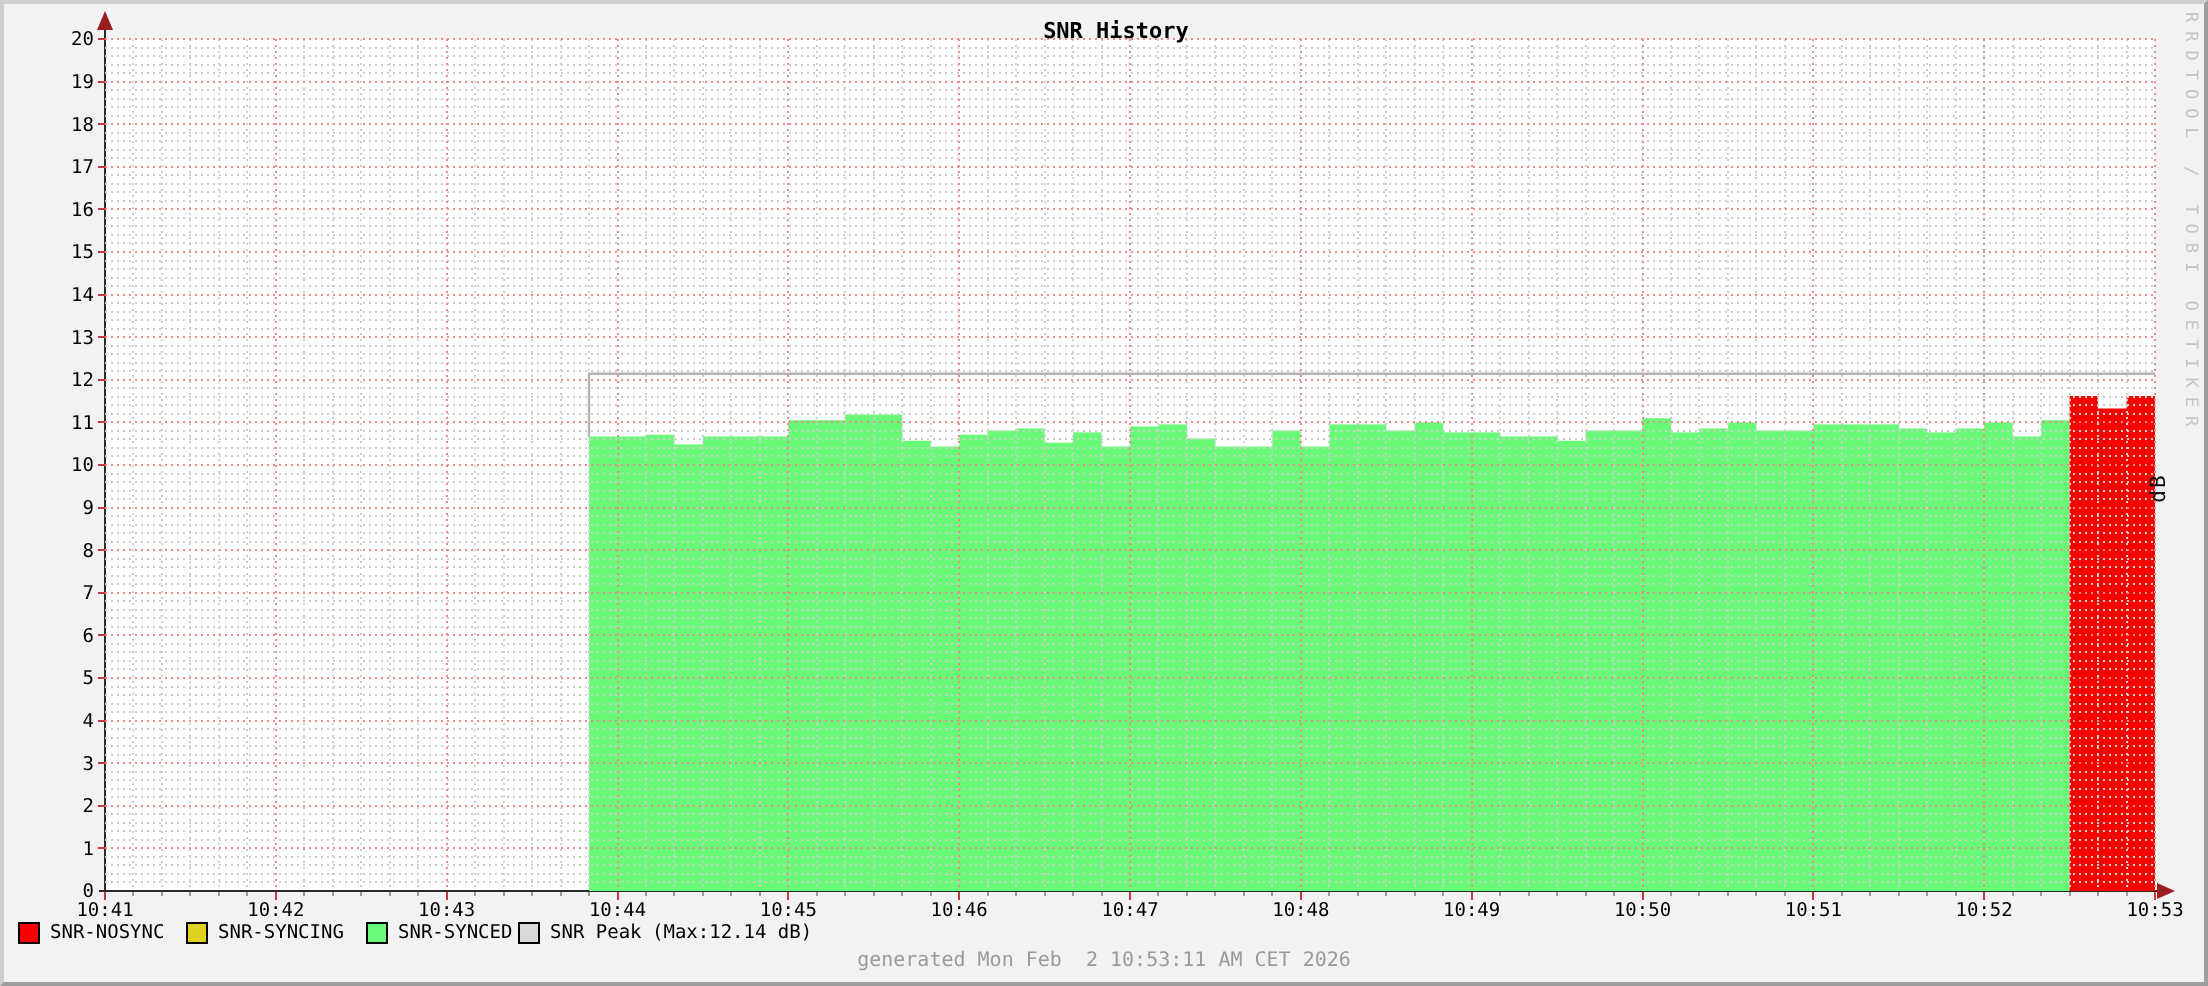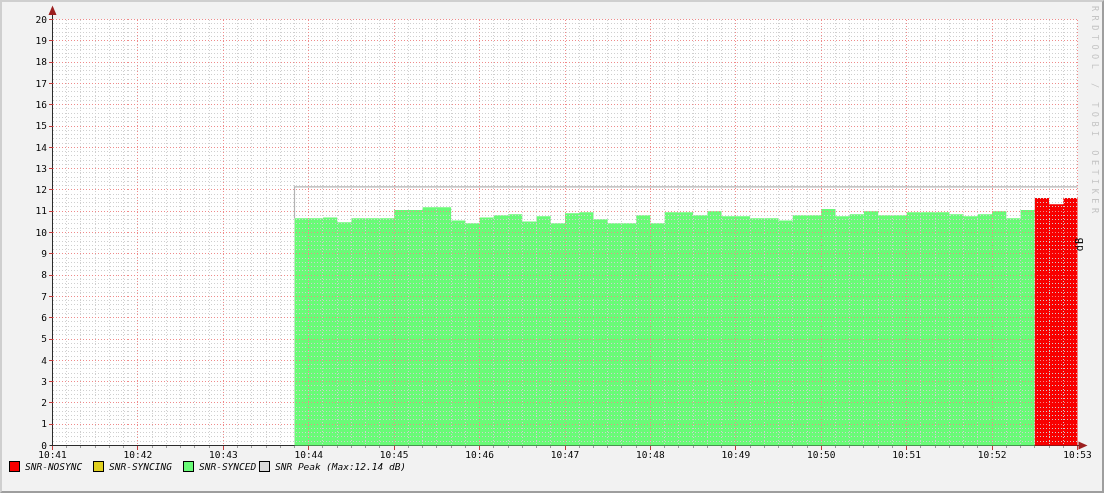--- a/index.html
+++ b/index.html
@@ -12,21 +12,21 @@
     border-color:#cfcfcf #9e9e9e #9e9e9e #cfcfcf;
     font-family:"DejaVu Sans Mono","Liberation Mono",monospace;
     overflow:hidden;
   }
   #chart-svg{position:absolute;left:0;top:0;}
   .title{
     position:absolute;left:50px;top:7px;width:1012px;
     text-align:center;font-size:11px;font-weight:bold;color:#000;
     white-space:pre;
   }
-  .legend-row{position:absolute;left:0;top:458px;width:1100px;height:14px;font-size:9.5px;color:#000;font-style:italic;}
+  .legend-row{position:absolute;left:0;top:458px;width:1100px;height:14px;font-size:9.5px;color:#000;}
   .legend-item{position:absolute;top:0;height:13px;}
   .swatch{
     position:absolute;left:0;top:1px;width:9px;height:9px;
     border:1px solid #000;display:inline-block;
   }
   .legend-label{position:absolute;left:16px;top:1px;white-space:pre;}
   .legend-note{position:absolute;top:1px;white-space:pre;}
   .footer{
     position:absolute;left:0;top:473px;width:1100px;
     text-align:center;font-size:10px;color:#9a9a9a;white-space:pre;
@@ -353,20 +353,21 @@
       <text x="477.58333333333337" y="456" text-anchor="middle" font-size="9.5px" fill="#000000" font-family="DejaVu Sans Mono, Liberation Mono, monospace">10:46</text>
       <text x="563" y="456" text-anchor="middle" font-size="9.5px" fill="#000000" font-family="DejaVu Sans Mono, Liberation Mono, monospace">10:47</text>
       <text x="648.4166666666667" y="456" text-anchor="middle" font-size="9.5px" fill="#000000" font-family="DejaVu Sans Mono, Liberation Mono, monospace">10:48</text>
       <text x="733.8333333333334" y="456" text-anchor="middle" font-size="9.5px" fill="#000000" font-family="DejaVu Sans Mono, Liberation Mono, monospace">10:49</text>
       <text x="819.25" y="456" text-anchor="middle" font-size="9.5px" fill="#000000" font-family="DejaVu Sans Mono, Liberation Mono, monospace">10:50</text>
       <text x="904.6666666666667" y="456" text-anchor="middle" font-size="9.5px" fill="#000000" font-family="DejaVu Sans Mono, Liberation Mono, monospace">10:51</text>
       <text x="990.0833333333334" y="456" text-anchor="middle" font-size="9.5px" fill="#000000" font-family="DejaVu Sans Mono, Liberation Mono, monospace">10:52</text>
       <text x="1075.5" y="456" text-anchor="middle" font-size="9.5px" fill="#000000" font-family="DejaVu Sans Mono, Liberation Mono, monospace">10:53</text>
     </svg>
 
+  <div class="title">SNR History</div>
 
   <div class="legend-row">
     <div class="legend-item" style="left:7px">
       <span class="swatch" style="background: rgb(248, 0, 0);"></span>
       <span class="legend-label">SNR-NOSYNC</span>
     </div>
     <div class="legend-item" style="left:91px">
       <span class="swatch" style="background: rgb(224, 208, 32);"></span>
       <span class="legend-label">SNR-SYNCING</span>
     </div>
@@ -374,19 +375,20 @@
       <span class="swatch" style="background: rgb(105, 251, 119);"></span>
       <span class="legend-label">SNR-SYNCED</span>
     </div>
     <div class="legend-item" style="left:257px">
       <span class="swatch" style="background: rgb(217, 217, 217);"></span>
       <span class="legend-label">SNR Peak</span>
     </div>
     <span class="legend-note" style="left:324px">(Max:12.14 dB)</span>
   </div>
 
+  <div class="footer">generated Mon Feb  2 10:53:11 AM CET 2026</div>
 
   <div class="watermark">RRDTOOL / TOBI OETIKER</div>
 
   <div class="unit-label">
     <span>dB</span>
   </div>
 </div>
 
 </body></html>

